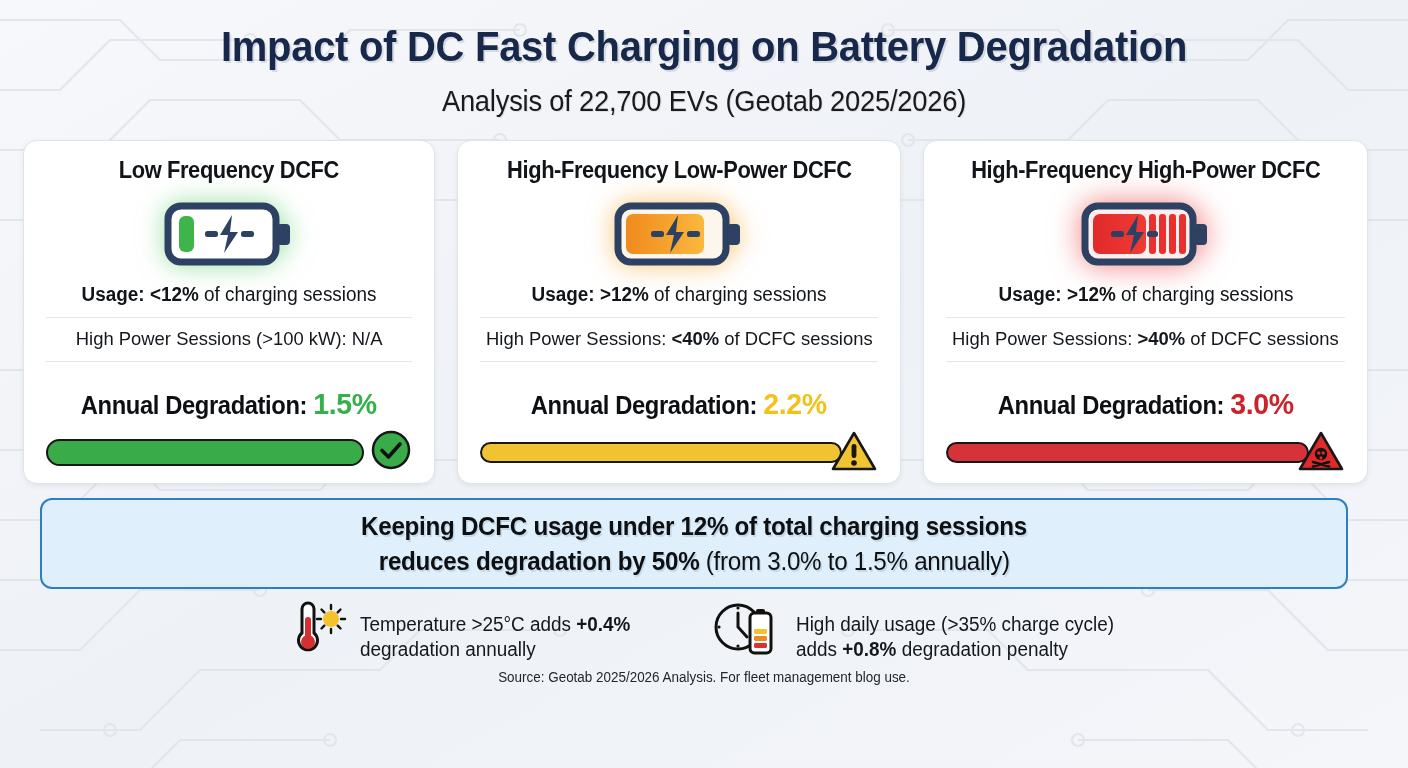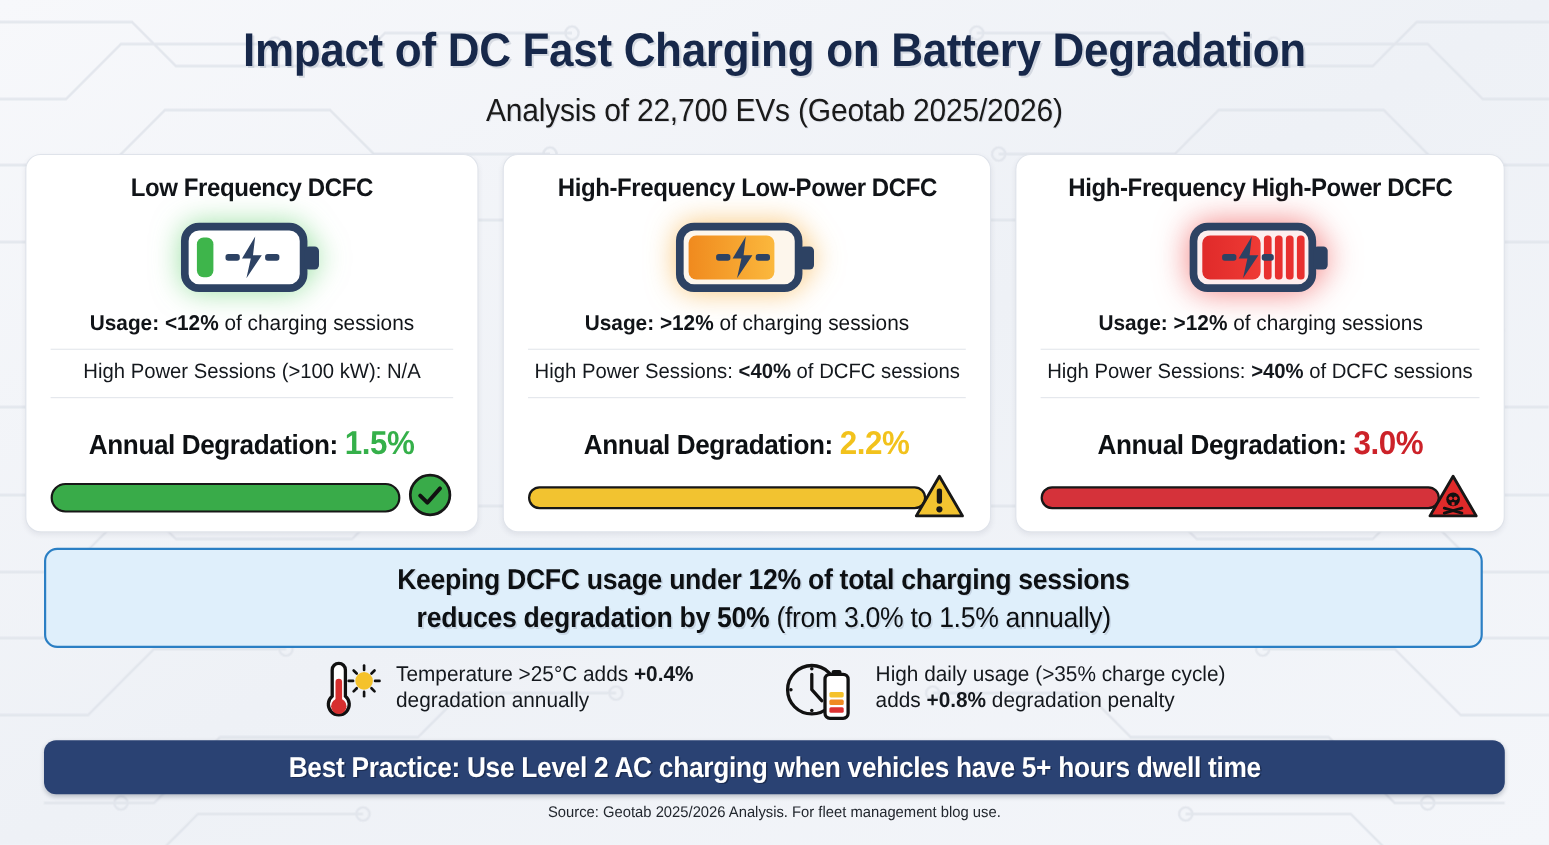--- a/index.html
+++ b/index.html
@@ -184,21 +184,21 @@
   .callout-line .light { font-weight: normal; }
 
   
   .notes-row {
     display: flex;
     justify-content: center;
     gap: 74px;
     margin-top: 12px;
     padding: 0 40px;
   }
-  .note { display: flex; align-items: flex-start; gap: 12px; }
+  .note { display: flex; align-items: flex-end; gap: 12px; }
   .note-text {
     font-size: 19.5px;
     color: #14181d;
     line-height: 1.25;
     transform: scaleX(0.97);
     transform-origin: left center;
   }
   .note-text b { font-weight: bold; }
 
   
@@ -473,19 +473,16 @@
         </svg>
       </span>
       <div class="note-text">
         <div>High daily usage (&gt;35% charge cycle)</div>
         <div><span>adds </span><b>+0.8%</b><span> degradation penalty</span></div>
       </div>
     </div>
 
   </div>
 
-  <div class="best-bar">
-    <span class="best-bar-text">Best Practice: Use Level 2 AC charging when vehicles have 5+ hours dwell time</span>
-  </div>
 
   <div class="source">Source: Geotab 2025/2026 Analysis. For fleet management blog use.</div>
 
 </div>
 
 </body></html>

